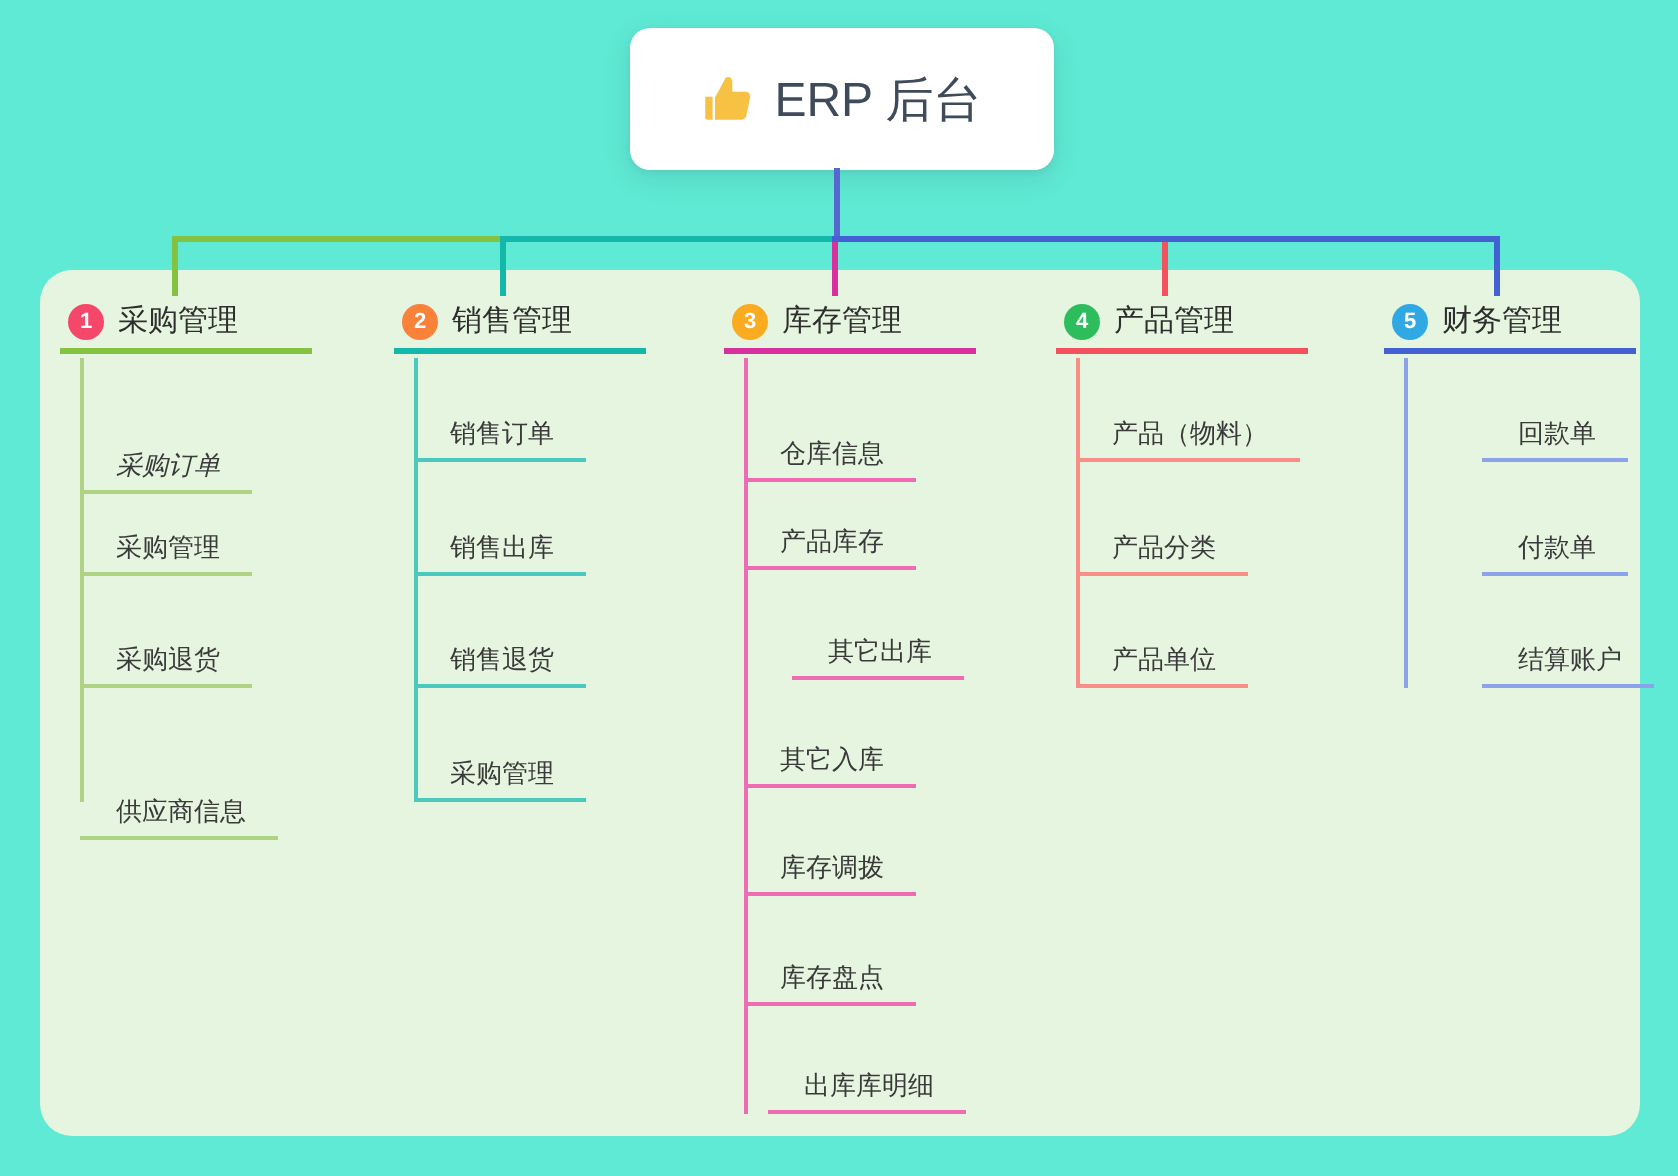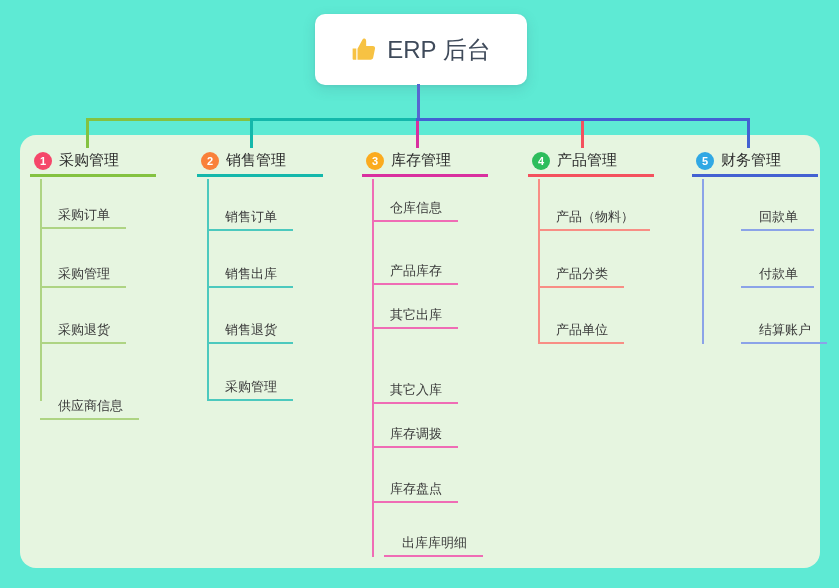--- a/index.html
+++ b/index.html
@@ -68,44 +68,44 @@
   <div class="line vline" style="left: 250px; top: 121px; height: 27px; background-color: rgb(20, 184, 171);"></div>
   <div class="line vline" style="left: 416px; top: 121px; height: 27px; background-color: rgb(217, 48, 159);"></div>
   <div class="line vline" style="left: 581px; top: 121px; height: 27px; background-color: rgb(244, 81, 94);"></div>
   <div class="line vline" style="left: 747px; top: 121px; height: 27px; background-color: rgb(67, 97, 210);"></div>
 
   <div class="hdr c1" style="border-bottom-color: rgb(132, 194, 65);">
     <span class="badge" style="background-color: rgb(245, 71, 106);">1</span>
     <span>采购管理</span>
   </div>
   <div class="vl c1" style="background-color: rgb(174, 212, 131);"></div>
-  <div class="node c1" style="top: 201px; border-bottom-color: rgb(174, 212, 131);">采购订单</div>
+  <div class="node c1" style="top: 219px; border-bottom-color: rgb(174, 212, 131); font-style: italic;">采购订单</div>
   <div class="node c1" style="top: 260px; border-bottom-color: rgb(174, 212, 131);">采购管理</div>
   <div class="node c1" style="top: 316px; border-bottom-color: rgb(174, 212, 131);">采购退货</div>
   <div class="node c1" style="top: 392px; border-bottom-color: rgb(174, 212, 131);">供应商信息</div>
 
   <div class="hdr c2" style="border-bottom-color: rgb(20, 184, 171);">
     <span class="badge" style="background-color: rgb(249, 129, 58);">2</span>
     <span>销售管理</span>
   </div>
   <div class="vl c2" style="background-color: rgb(76, 201, 190);"></div>
   <div class="node c2" style="top: 203px; border-bottom-color: rgb(76, 201, 190);">销售订单</div>
   <div class="node c2" style="top: 260px; border-bottom-color: rgb(76, 201, 190);">销售出库</div>
   <div class="node c2" style="top: 316px; border-bottom-color: rgb(76, 201, 190);">销售退货</div>
   <div class="node c2" style="top: 373px; border-bottom-color: rgb(76, 201, 190);">采购管理</div>
 
   <div class="hdr c3" style="border-bottom-color: rgb(217, 48, 159);">
     <span class="badge" style="background-color: rgb(251, 171, 31);">3</span>
     <span>库存管理</span>
   </div>
   <div class="vl c3" style="background-color: rgb(239, 108, 181);"></div>
-  <div class="node c3" style="top: 194px; border-bottom-color: rgb(239, 108, 181);">仓库信息</div>
+  <div class="node c3" style="top: 213px; border-bottom-color: rgb(239, 108, 181);">仓库信息</div>
   <div class="node c3" style="top: 257px; border-bottom-color: rgb(239, 108, 181);">产品库存</div>
-  <div class="node c3" style="top: 301px; border-bottom-color: rgb(239, 108, 181);">其它出库</div>
-  <div class="node c3" style="top: 376px; border-bottom-color: rgb(239, 108, 181);">其它入库</div>
+  <div class="node c3" style="top: 312px; border-bottom-color: rgb(239, 108, 181); margin-left: 24px;">其它出库</div>
+  <div class="node c3" style="top: 366px; border-bottom-color: rgb(239, 108, 181);">其它入库</div>
   <div class="node c3" style="top: 420px; border-bottom-color: rgb(239, 108, 181);">库存调拨</div>
   <div class="node c3" style="top: 475px; border-bottom-color: rgb(239, 108, 181);">库存盘点</div>
   <div class="node c3" style="top: 529px; border-bottom-color: rgb(239, 108, 181); margin-left: 12px;">出库库明细</div>
 
   <div class="hdr c4" style="border-bottom-color: rgb(244, 81, 94);">
     <span class="badge" style="background-color: rgb(45, 189, 92);">4</span>
     <span>产品管理</span>
   </div>
   <div class="vl c4" style="background-color: rgb(248, 142, 133);"></div>
   <div class="node c4" style="top: 203px; border-bottom-color: rgb(248, 142, 133);">产品（物料）</div>

